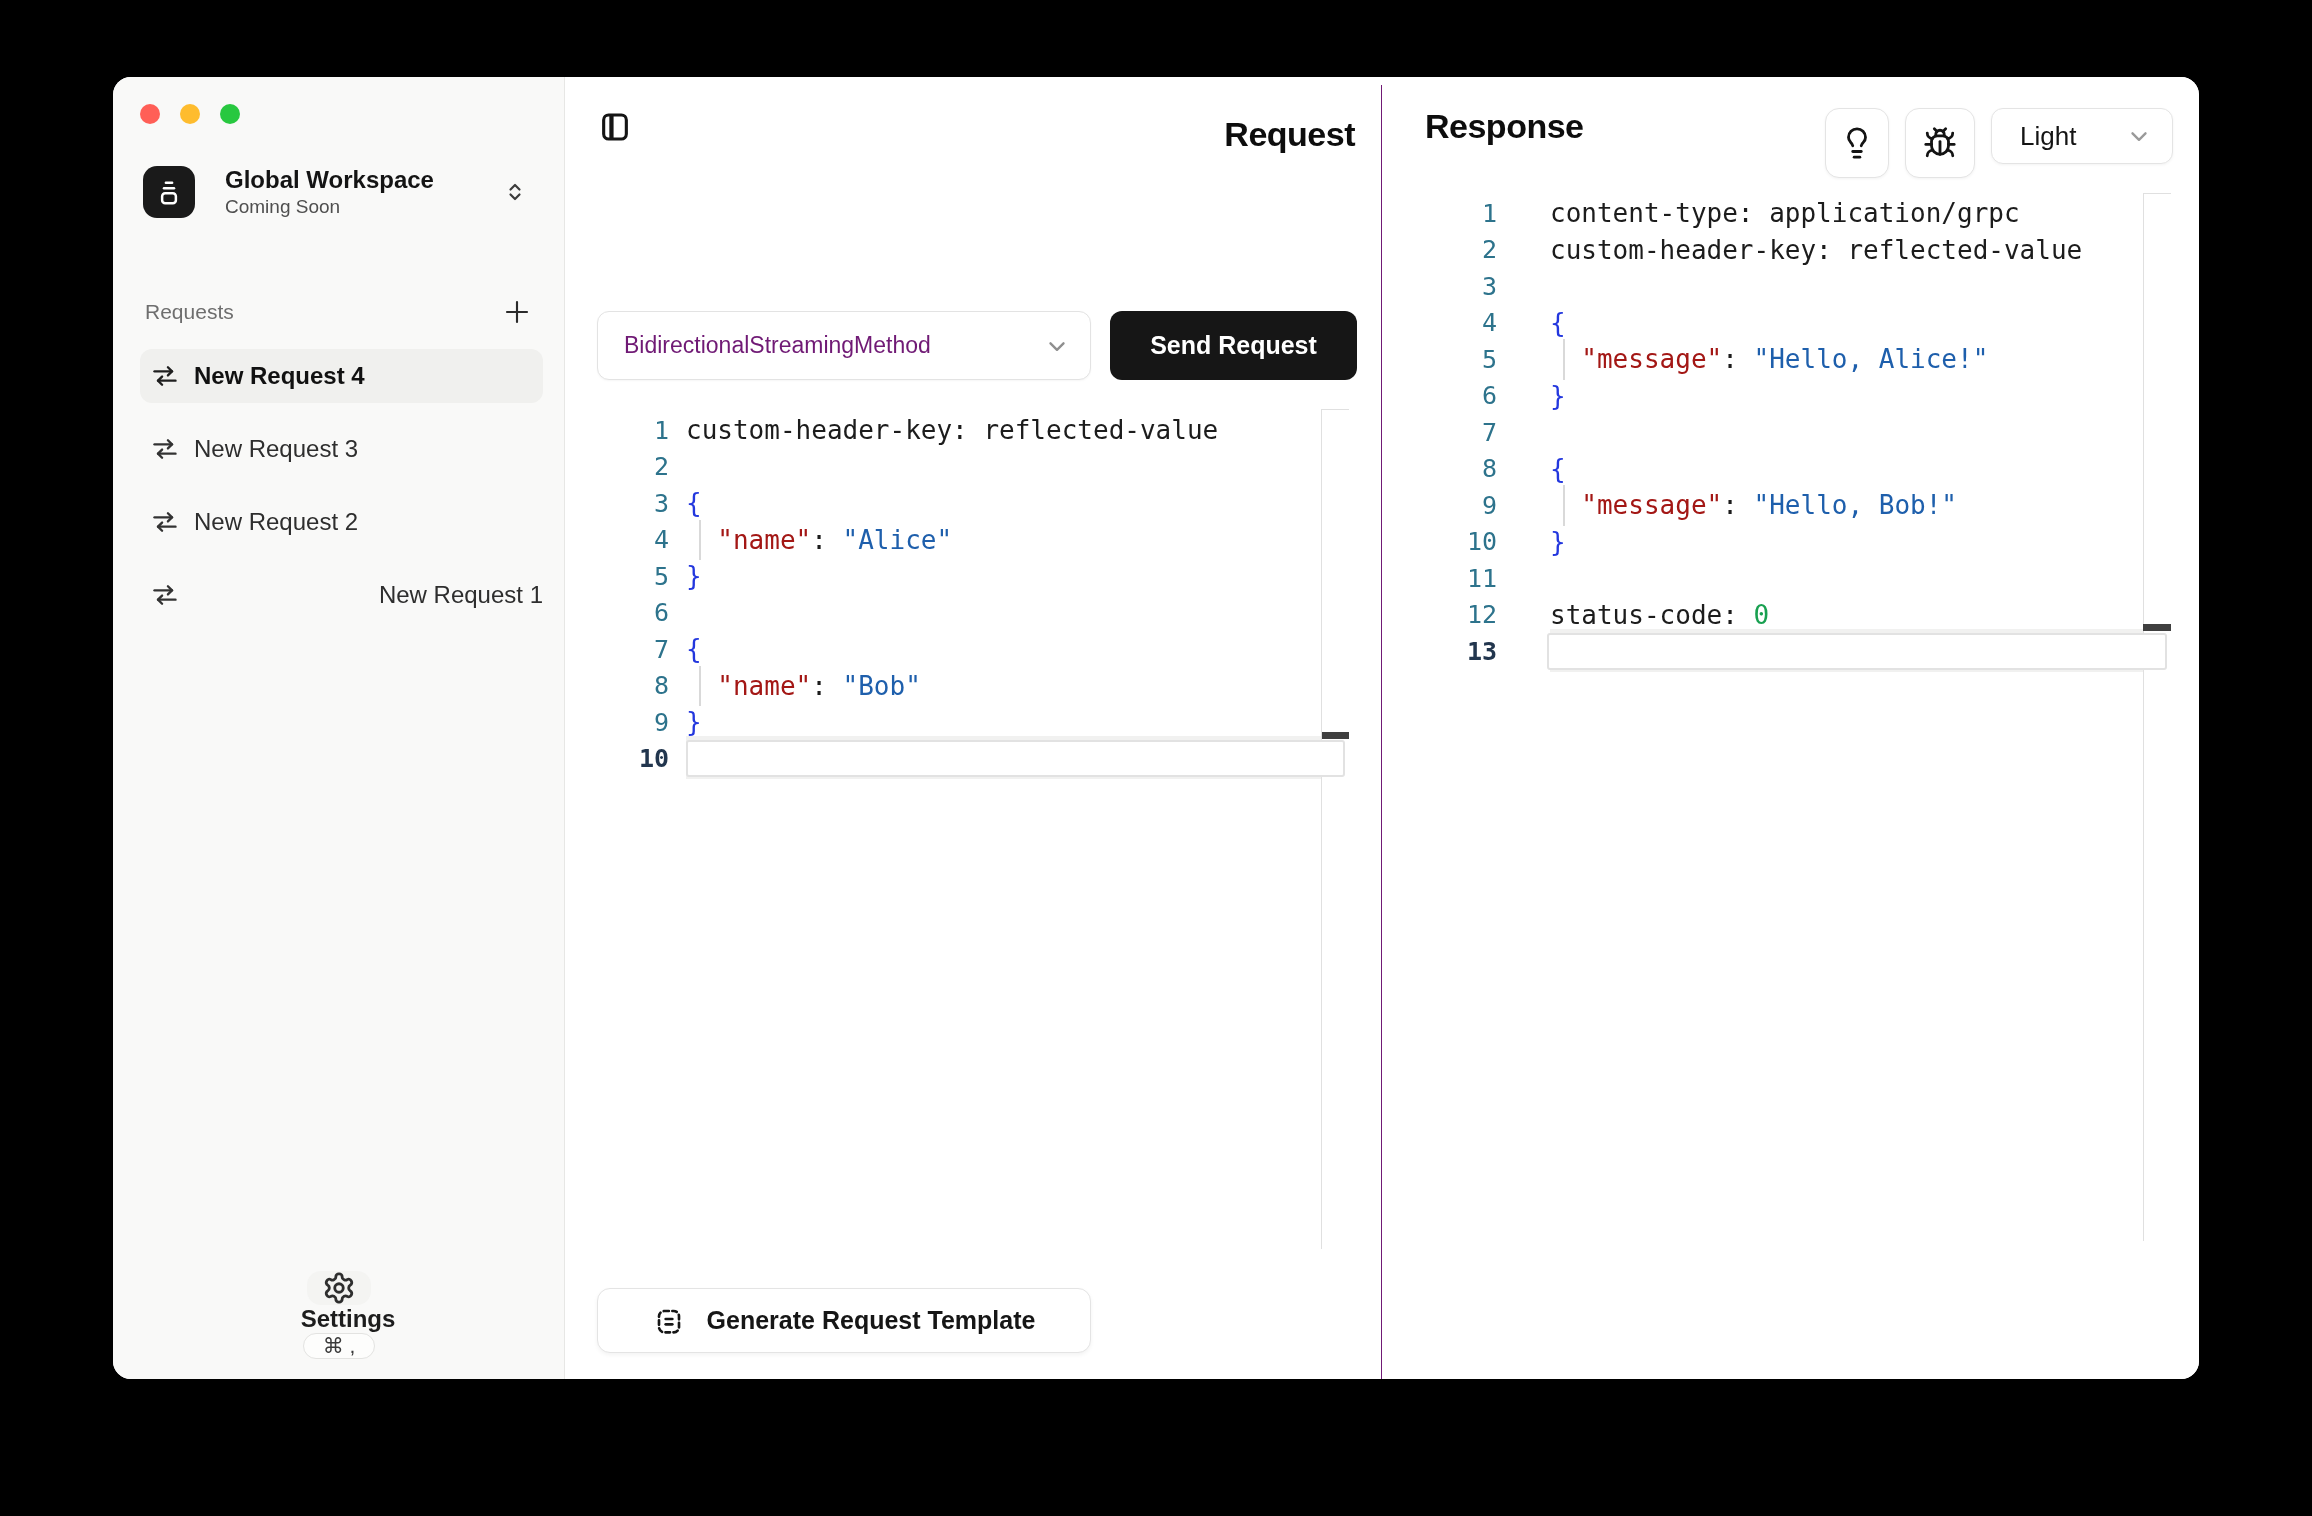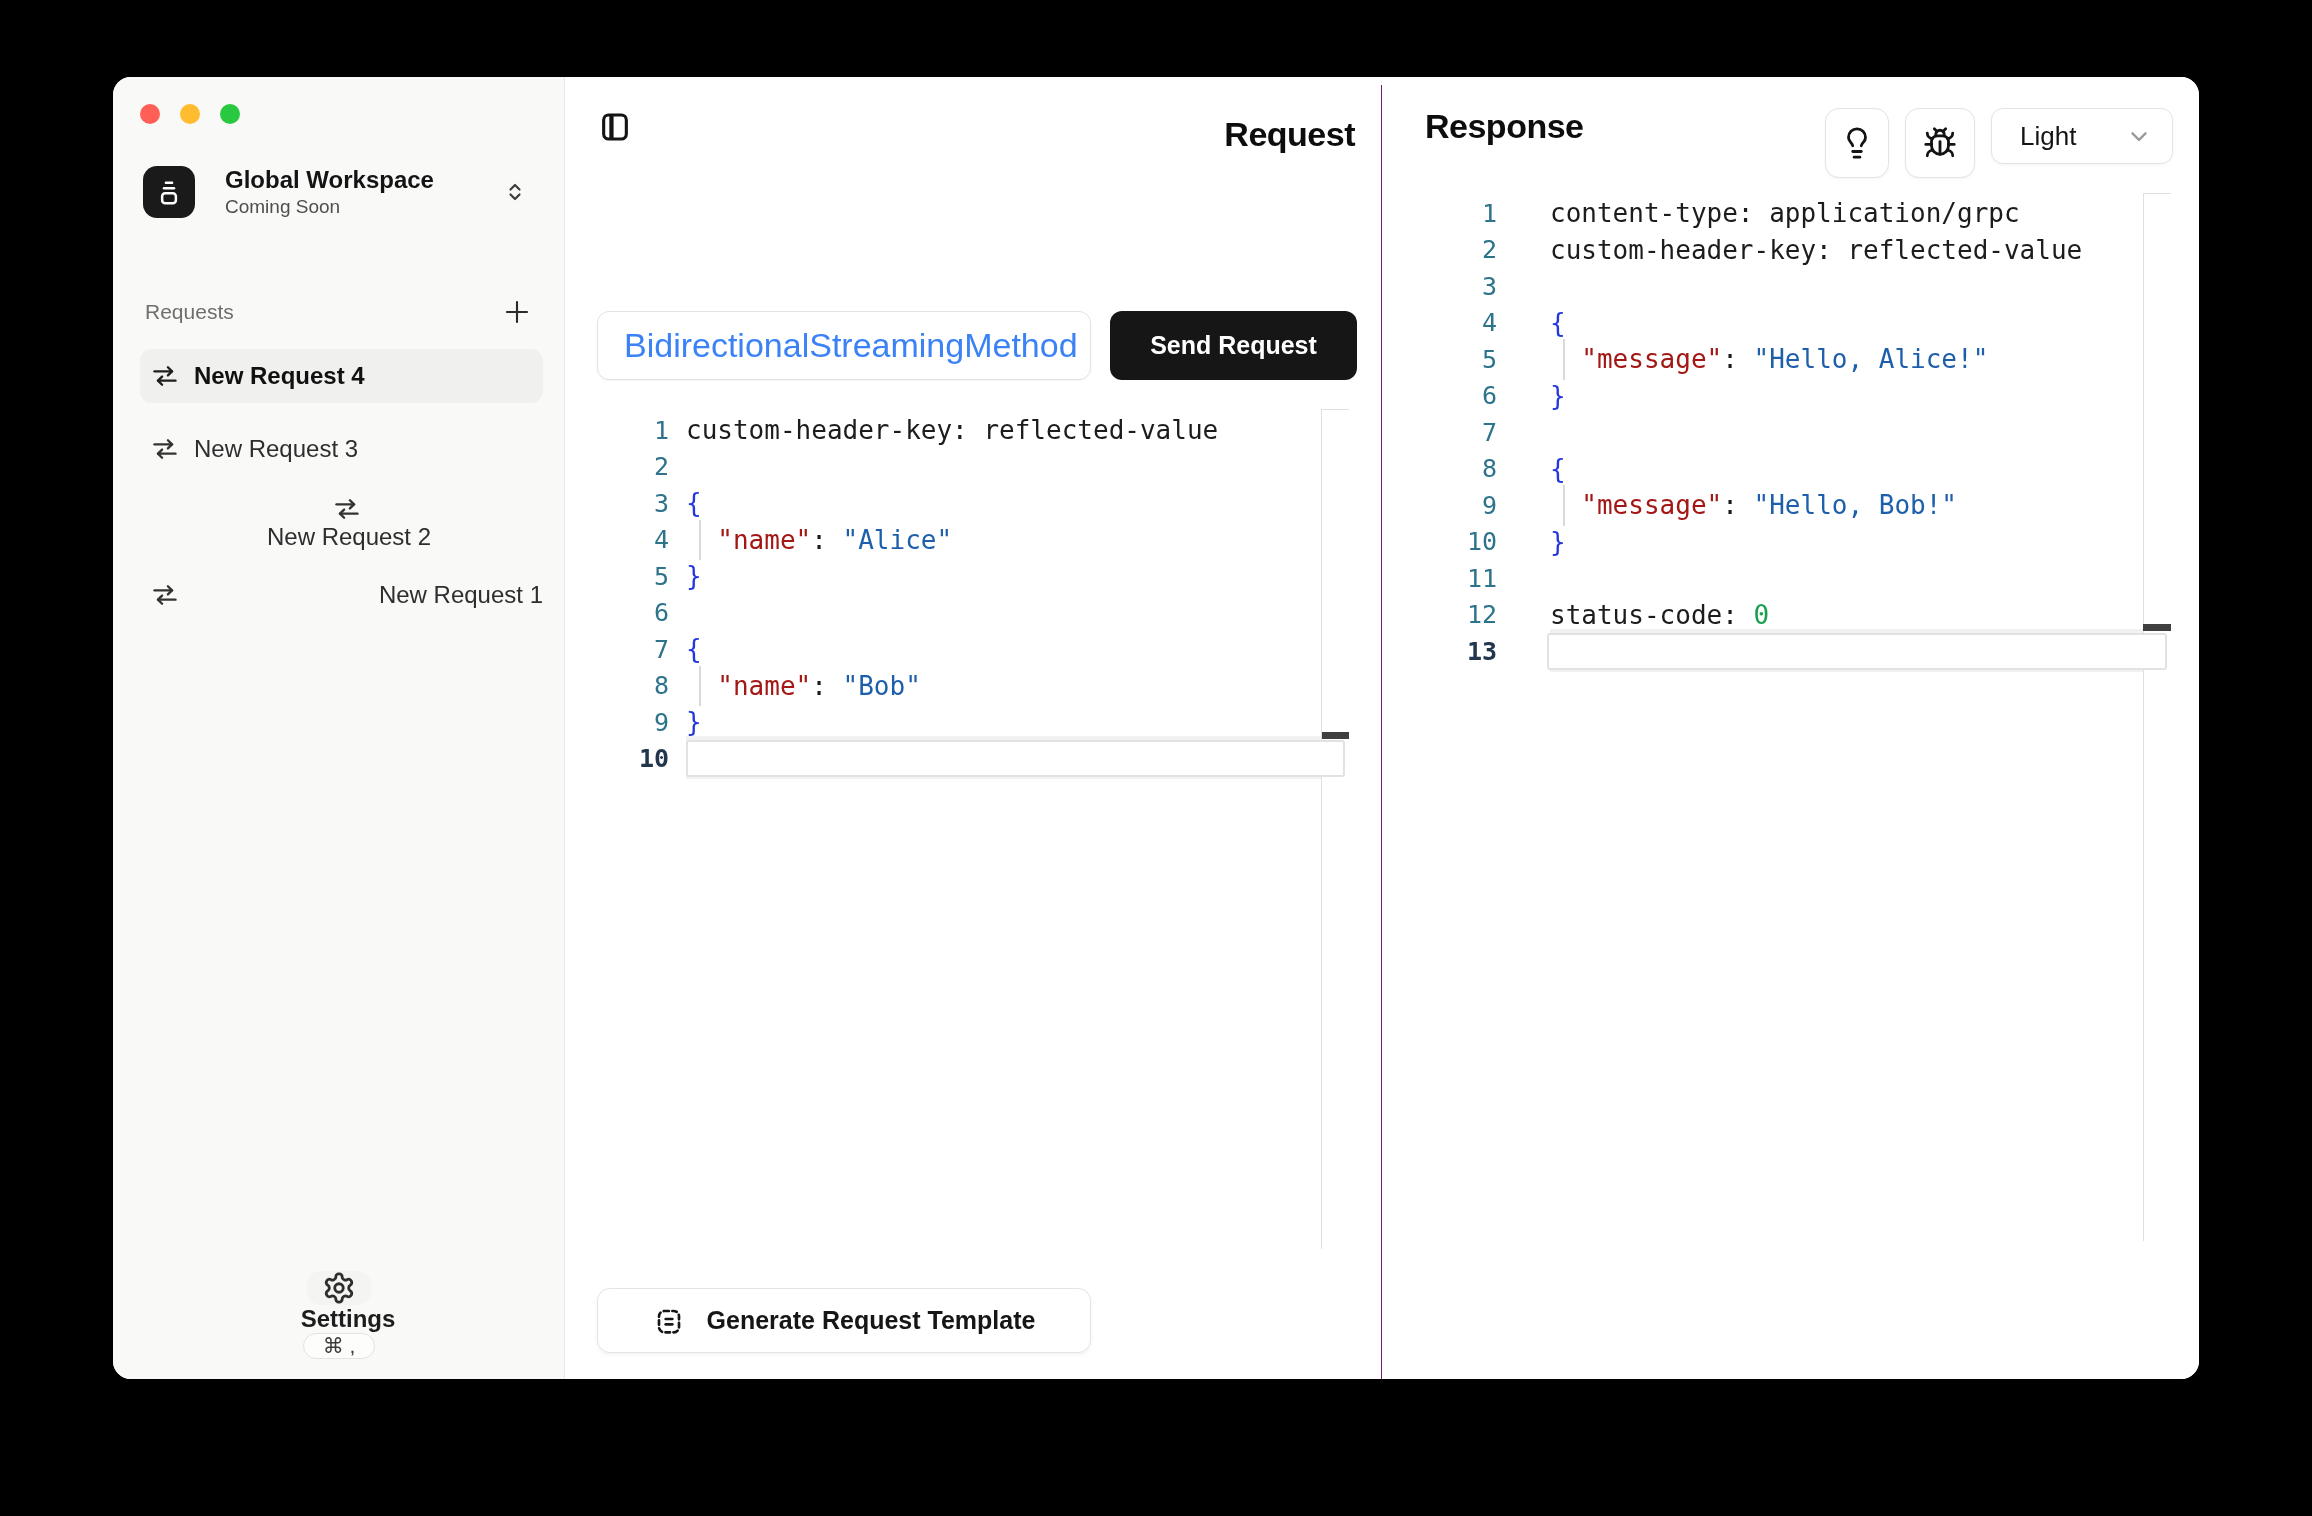--- a/index.html
+++ b/index.html
@@ -58,21 +58,21 @@
     position:absolute;left:32px;top:122px;width:760px;height:67px;box-sizing:border-box;
     border:1.5px solid #e3e3e3;border-radius:12px;background:#fff;padding:0 24px;
     font-size:24px;color:#141414;font-family:"Liberation Sans",sans-serif;outline:none;
   }
   .method-select{
     position:absolute;left:32px;top:226px;width:494px;height:69px;box-sizing:border-box;
     border:1.5px solid #e3e3e3;border-radius:12px;background:#fff;
     display:flex;align-items:center;justify-content:space-between;padding:0 20px 0 26px;
     box-shadow:0 1px 2px rgba(0,0,0,0.04);
   }
-  .method-select .lbl{font-size:34px;color:#3b82f6;}
+  .method-select .lbl{font-size:23px;color:#701a75;}
   .send-btn{
     position:absolute;left:545px;top:226px;width:247px;height:69px;
     background:#161616;border-radius:12px;border:none;
     display:flex;align-items:center;justify-content:center;
     font-size:25px;font-weight:600;color:#fff;font-family:"Liberation Sans",sans-serif;
   }
   .gen-btn{
     position:absolute;left:32px;top:1203px;width:494px;height:65px;box-sizing:border-box;
     border:1.5px solid #e4e4e4;border-radius:13px;background:#fff;
     display:flex;align-items:center;justify-content:center;gap:22px;
@@ -191,21 +191,21 @@
       <span class="swap">
         <svg width="28" height="28" viewBox="0 0 24 24" fill="none" stroke="#333" stroke-width="2" stroke-linecap="round" stroke-linejoin="round">
           <path d="M3 8h15"></path>
             <path d="M14.5 4.5 18 8l-3.5 3.5"></path>
           <path d="M21 16H6"></path>
             <path d="M9.5 12.5 6 16l3.5 3.5"></path>
         </svg>
       </span>
       <span class="lbl">New Request 3</span>
     </div>
-    <div class="side-item" style="top:418px;flex-direction:column;">
+    <div class="side-item" style="top:418px;">
       <span class="swap">
         <svg width="28" height="28" viewBox="0 0 24 24" fill="none" stroke="#333" stroke-width="2" stroke-linecap="round" stroke-linejoin="round">
           <path d="M3 8h15"></path>
             <path d="M14.5 4.5 18 8l-3.5 3.5"></path>
           <path d="M21 16H6"></path>
             <path d="M9.5 12.5 6 16l3.5 3.5"></path>
         </svg>
       </span>
       <span class="lbl">New Request 2</span>
     </div>

